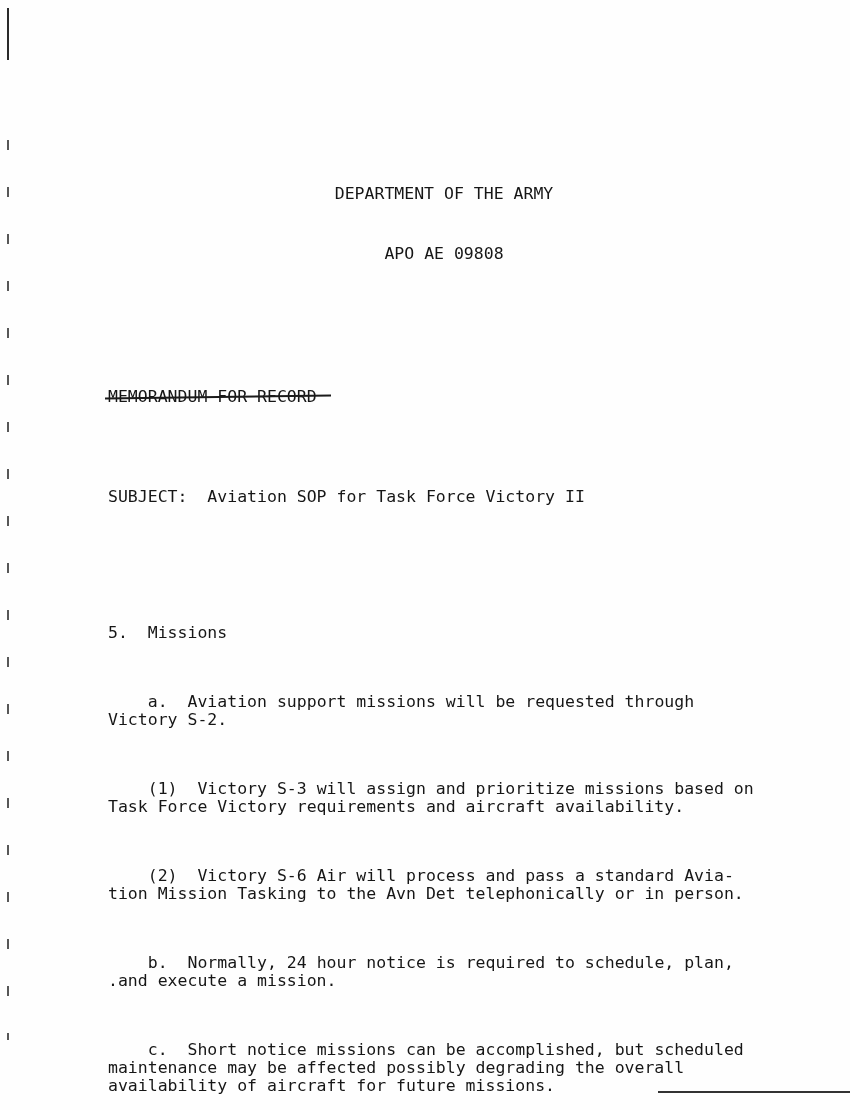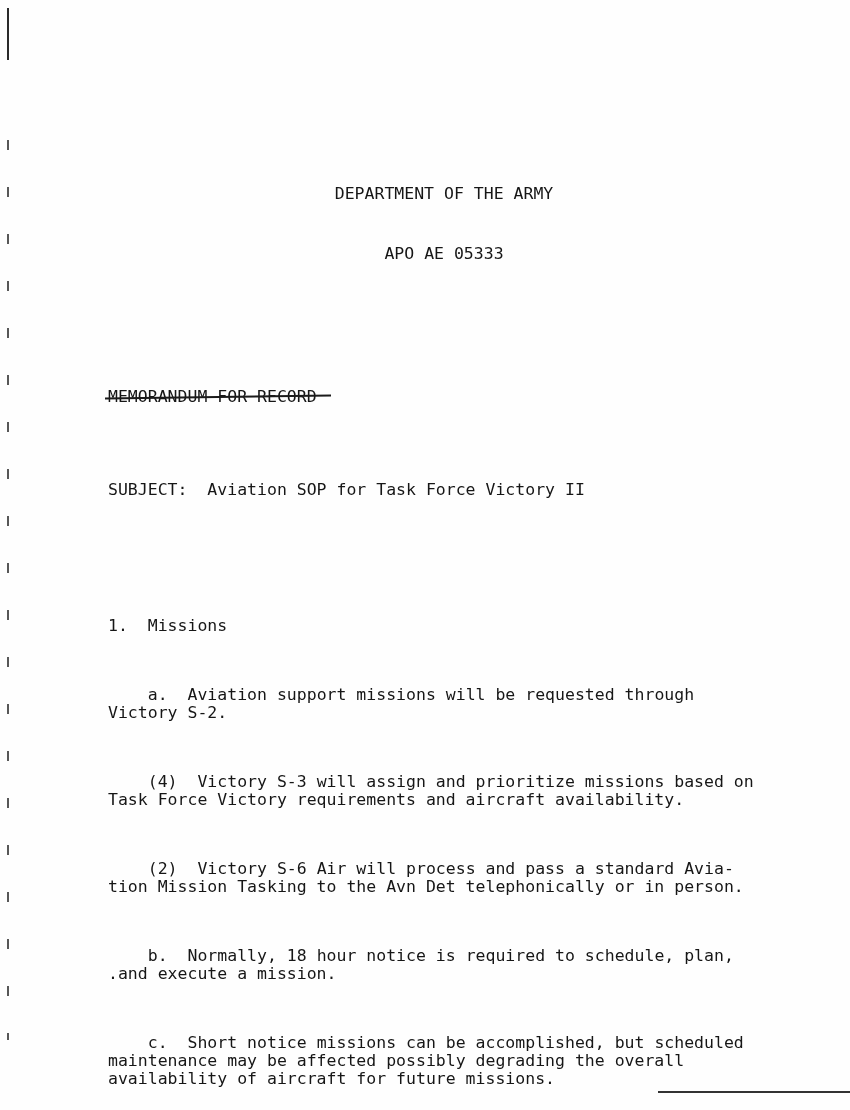--- a/index.html
+++ b/index.html
@@ -71,21 +71,21 @@
     content: "";
     position: absolute;
     left: -3px;
     right: -14px;
     top: 8px;
     height: 0;
     border-top: 2.5px solid #1b1b1b;
     transform: rotate(-0.8deg);
   }
   .subject {
-    margin-top: 21px;
+    margin-top: 28px;
   }
   .body-text {
     margin-top: 28px;
   }
   .body-text p {
     margin: 0 0 15px 0;
     white-space: pre-wrap;
   }
 </style>
 </head>
@@ -94,36 +94,36 @@
 <div class="page">
 
   <div class="edge-line"></div>
   <div class="edge-dashes"></div>
   <div class="bottom-line"></div>
 
   <div class="content">
 
     <header class="letterhead">
       <div>DEPARTMENT OF THE ARMY</div>
-      <div>APO AE 05333</div>
+      <div>APO AE 09808</div>
     </header>
 
     <div class="memo-line"><span class="strike">MEMORANDUM FOR RECORD</span></div>
 
     <div class="subject">SUBJECT:  Aviation SOP for Task Force Victory II</div>
 
     <div class="body-text">
-      <p>1.  Missions</p>
+      <p>5.  Missions</p>
       <p>    a.  Aviation support missions will be requested through
 Victory S-2.</p>
-      <p>    (4)  Victory S-3 will assign and prioritize missions based on
+      <p>    (1)  Victory S-3 will assign and prioritize missions based on
 Task Force Victory requirements and aircraft availability.</p>
       <p>    (2)  Victory S-6 Air will process and pass a standard Avia-
 tion Mission Tasking to the Avn Det telephonically or in person.</p>
-      <p>    b.  Normally, 18 hour notice is required to schedule, plan,
+      <p>    b.  Normally, 24 hour notice is required to schedule, plan,
 .and execute a mission.</p>
       <p>    c.  Short notice missions can be accomplished, but scheduled
 maintenance may be affected possibly degrading the overall
 availability of aircraft for future missions.</p>
       
       
       
       
       
       

